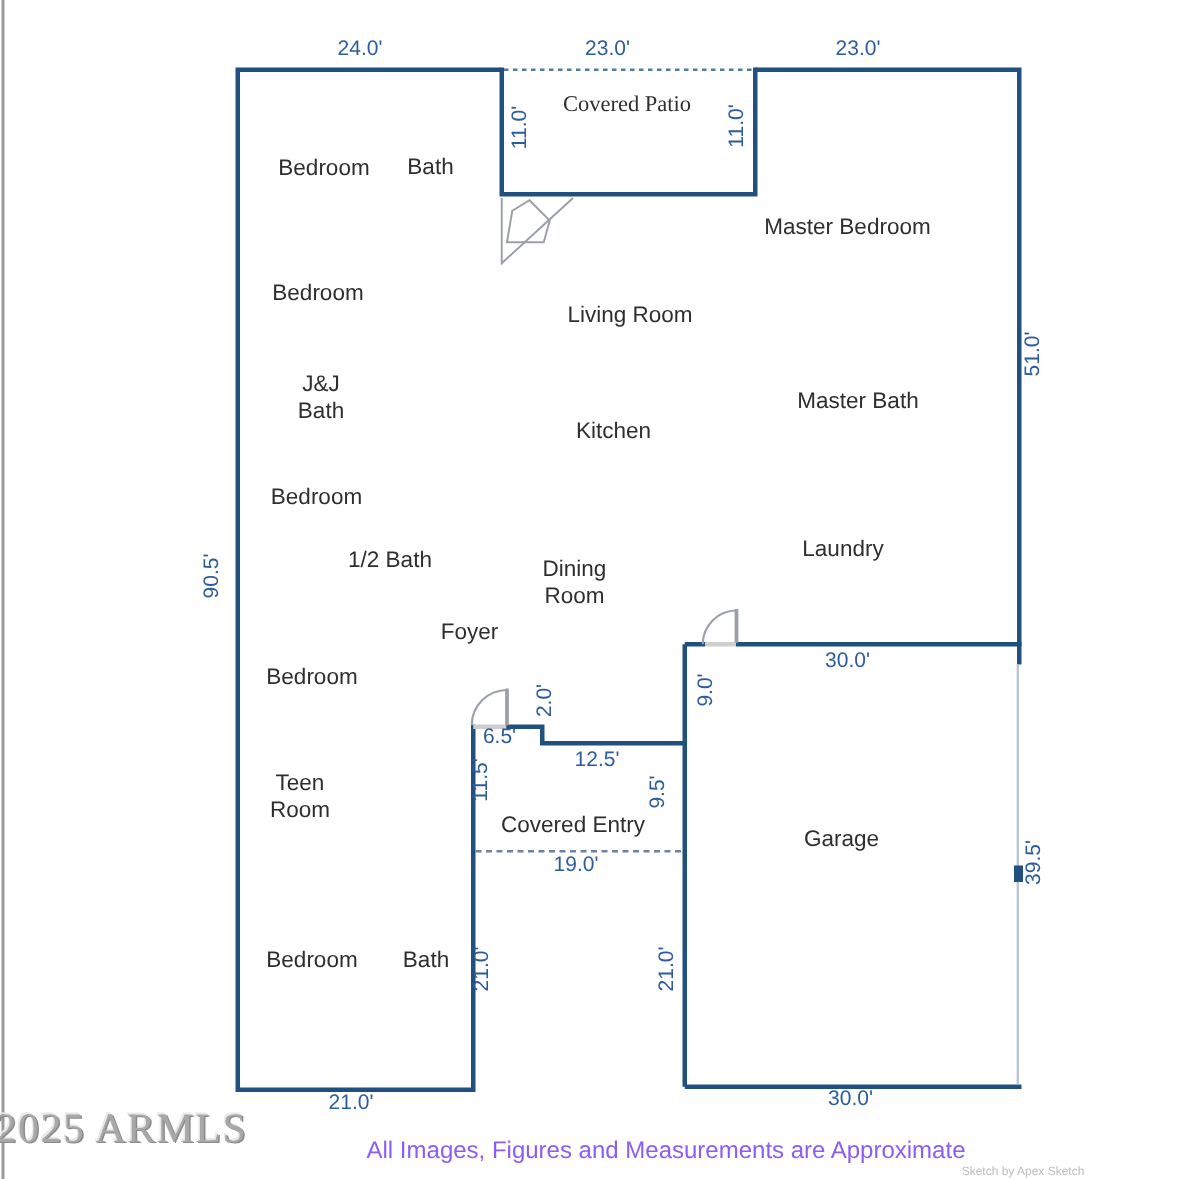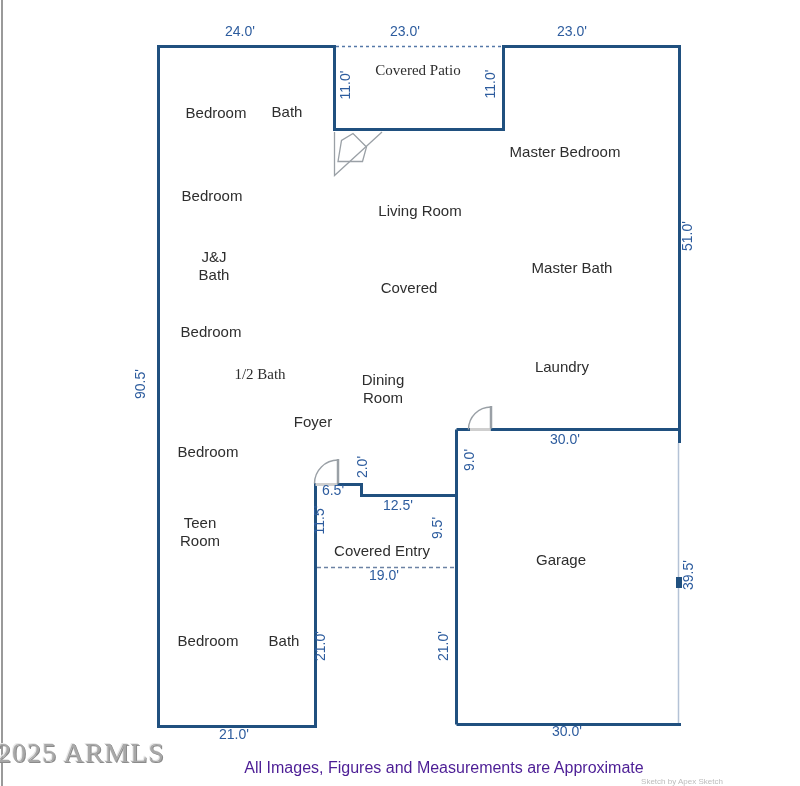--- a/index.html
+++ b/index.html
@@ -13,21 +13,21 @@
   .room{color:#2e2e2e;font-size:15px;}
   .dim{color:#2d5c9e;font-size:14px;}
   .rot{transform:translate(-50%,-50%) rotate(-90deg);}
   #watermark{
     position:absolute;left:-3px;top:737px;color:#a8a8a8;font-size:28px;
     font-family:"Liberation Serif", serif;letter-spacing:1px;
     text-shadow:1px 1px 0 #8b8b8b, -1px -1px 0 #e8e8e8;
   }
   #disclaimer{
     position:absolute;left:444px;top:768px;transform:translate(-50%,-50%);
-    color:#4c1d95;font-size:16px;white-space:nowrap;
+    color:#8b5cf6;font-size:16px;white-space:nowrap;
   }
   #credit{
     position:absolute;left:682px;top:781px;transform:translate(-50%,-50%);
     color:#bcbcbc;font-size:8px;white-space:nowrap;
   }
 </style>
 </head>
 <body>
 
 <div id="stage">
@@ -74,23 +74,23 @@
   <div id="labels">
       <div class="lbl room" style="left: 216px; top: 113px;">Bedroom</div>
       <div class="lbl room" style="left: 287px; top: 112px;">Bath</div>
       <div class="lbl room" style="left: 418px; top: 70px; font-family: Liberation Serif, serif;">Covered Patio</div>
       <div class="lbl room" style="left: 565px; top: 152px;">Master Bedroom</div>
       <div class="lbl room" style="left: 212px; top: 196px;">Bedroom</div>
       <div class="lbl room" style="left: 420px; top: 211px;">Living Room</div>
       <div class="lbl room" style="left: 214px; top: 266px;">J&amp;J
 Bath</div>
       <div class="lbl room" style="left: 572px; top: 268px;">Master Bath</div>
-      <div class="lbl room" style="left: 409px; top: 288px;">Covered</div>
+      <div class="lbl room" style="left: 409px; top: 288px;">Kitchen</div>
       <div class="lbl room" style="left: 211px; top: 332px;">Bedroom</div>
-      <div class="lbl room" style="left: 260px; top: 374px; font-family: Liberation Serif, serif;">1/2 Bath</div>
+      <div class="lbl room" style="left: 260px; top: 374px;">1/2 Bath</div>
       <div class="lbl room" style="left: 383px; top: 389px; text-align: center;">Dining
 Room</div>
       <div class="lbl room" style="left: 562px; top: 367px;">Laundry</div>
       <div class="lbl room" style="left: 313px; top: 422px;">Foyer</div>
       <div class="lbl room" style="left: 208px; top: 452px;">Bedroom</div>
       <div class="lbl room" style="left: 200px; top: 532px;">Teen
 Room</div>
       <div class="lbl room" style="left: 382px; top: 551px;">Covered Entry</div>
       <div class="lbl room" style="left: 561px; top: 560px;">Garage</div>
       <div class="lbl room" style="left: 208px; top: 641px;">Bedroom</div>

